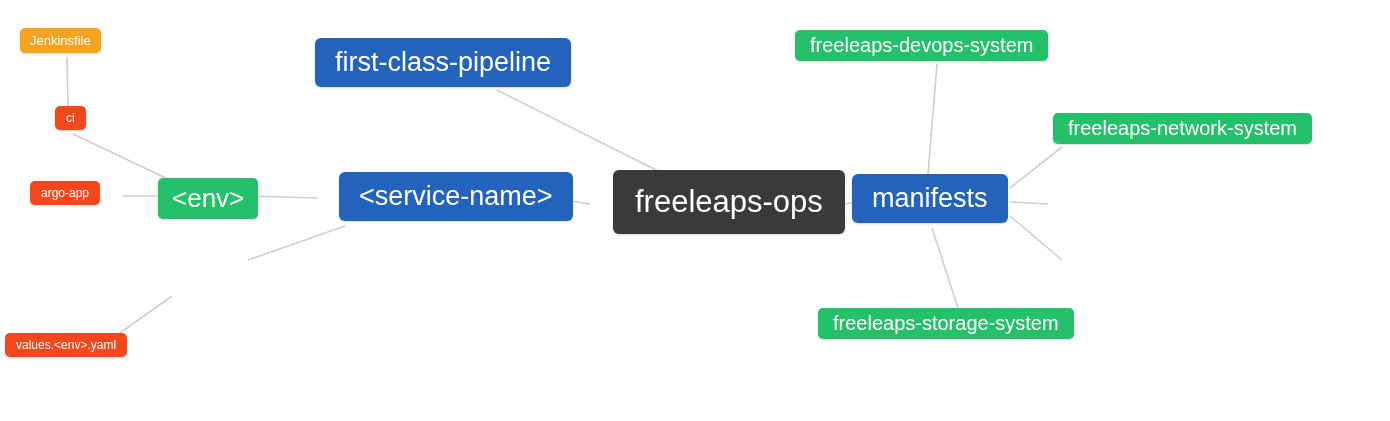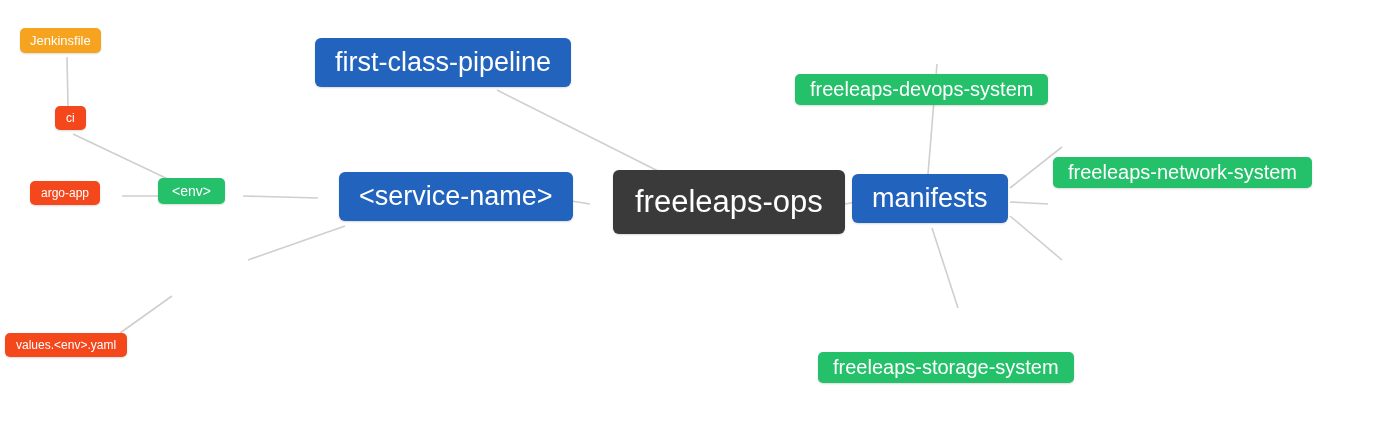--- a/index.html
+++ b/index.html
@@ -34,22 +34,22 @@
     cursor: pointer;
   }
   .blue  { background: #2163bd; }
   .dark  { background: #3b3a3a; }
   .green { background: #25c06a; }
   .red   { background: #f4481c; }
   .amber { background: #f6a41f; }
 
   .size-root   { font-size: 31px; padding: 14px 22px; border-radius: 6px; margin-left: 30px; }
   .size-big    { font-size: 27px; padding: 9px 20px; border-radius: 6px; }
-  .size-sys    { font-size: 20px; padding: 4px 15px; margin-top: 44px; }
-  .size-mid    { font-size: 14px; padding: 5px 14px; }
+  .size-sys    { font-size: 20px; padding: 4px 15px; }
+  .size-mid    { font-size: 26px; padding: 5px 14px; }
   .size-small  { font-size: 12px; padding: 5px 11px; }
   .size-tiny   { font-size: 13px; padding: 5px 10px; }
 </style>
 </head>
 <body>
 
 <div id="canvas">
 
   <svg id="edges" width="1390" height="421">
     <g stroke="#cfcfcf" stroke-width="1.6" fill="none">

